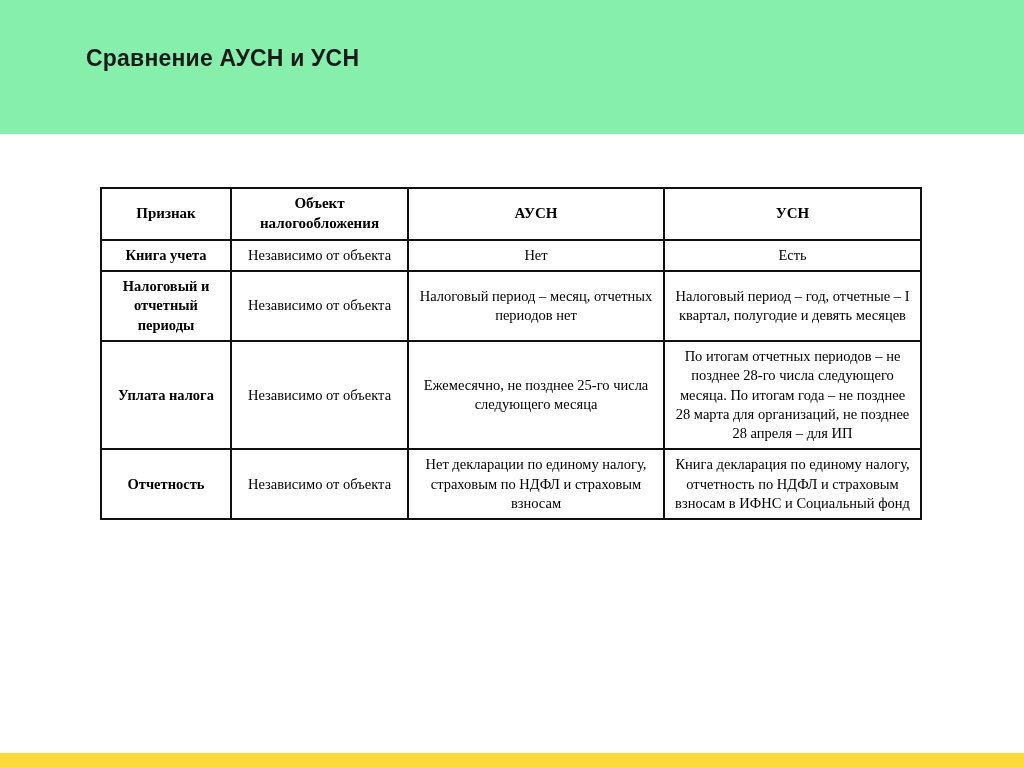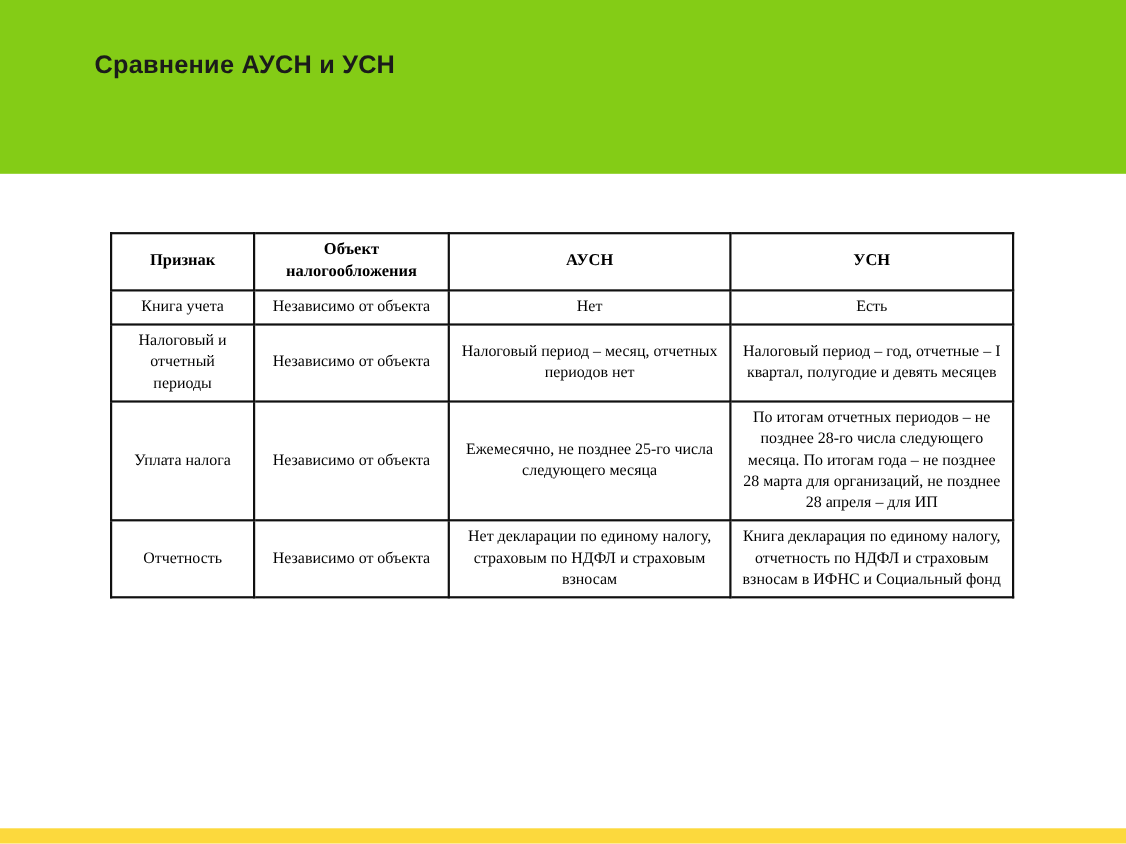--- a/index.html
+++ b/index.html
@@ -14,22 +14,22 @@
     overflow: hidden;
     position: relative;
   }
 
   
   .header-band {
     position: absolute;
     left: 0;
     top: 0;
     width: 1024px;
-    height: 158px;
-    background: #84cc16;
+    height: 134px;
+    background: #86efac;
   }
   .slide-title {
     position: absolute;
     left: 86px;
     top: 45px;
     font-family: "Liberation Sans", sans-serif;
     font-weight: bold;
     font-size: 23px;
     color: #1b1b1b;
     letter-spacing: 0.2px;
@@ -82,38 +82,37 @@
     position: absolute;
     left: 100px;
     top: 187px;
     width: 820px;
   }
   table.cmp {
     border-collapse: collapse;
     table-layout: fixed;
     width: 820px;
     background: #ffffff;
-    margin-top: 24px;
   }
   table.cmp td, table.cmp th {
     border: 2px solid #101010;
     padding: 5px 7px;
     text-align: center;
     vertical-align: middle;
     font-family: "Liberation Serif", serif;
     font-size: 14.5px;
     line-height: 1.33;
     color: #000000;
   }
   table.cmp th {
     font-weight: bold;
     font-size: 15px;
   }
   td.feature, th.feature {
-    font-weight: normal;
+    font-weight: bold;
     font-size: 15px;
   }
   
   col.c-feature { width: 130px; }
   col.c-object  { width: 177px; }
   col.c-ausn    { width: 256px; }
   col.c-usn     { width: 257px; }
 </style>
 </head>
 <body>

